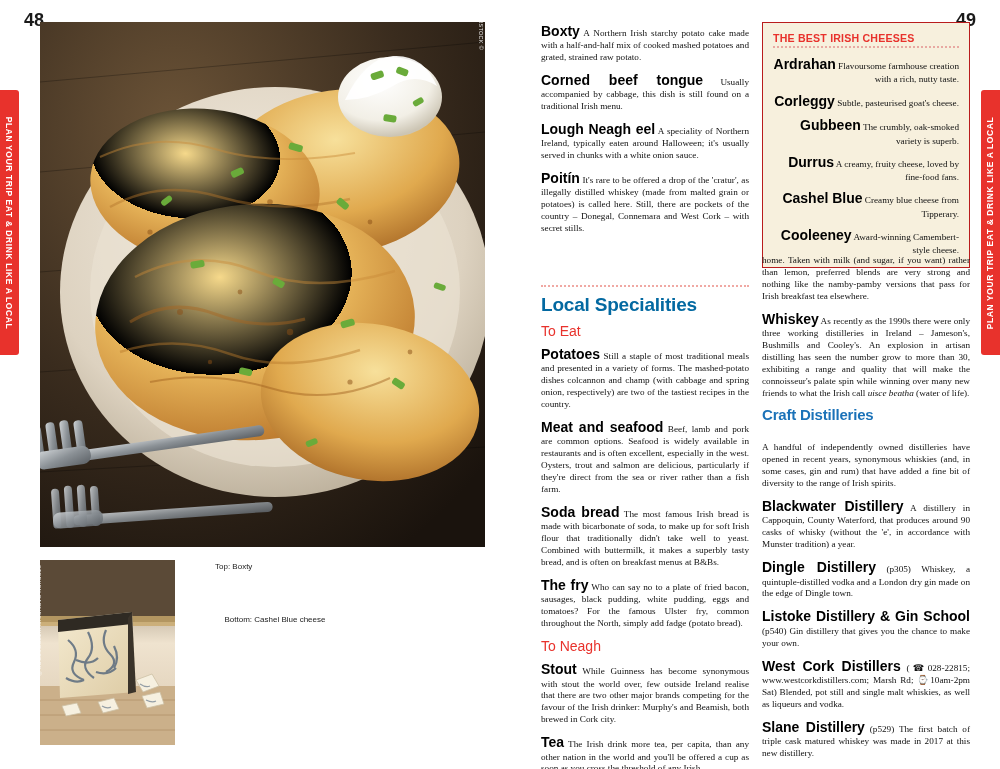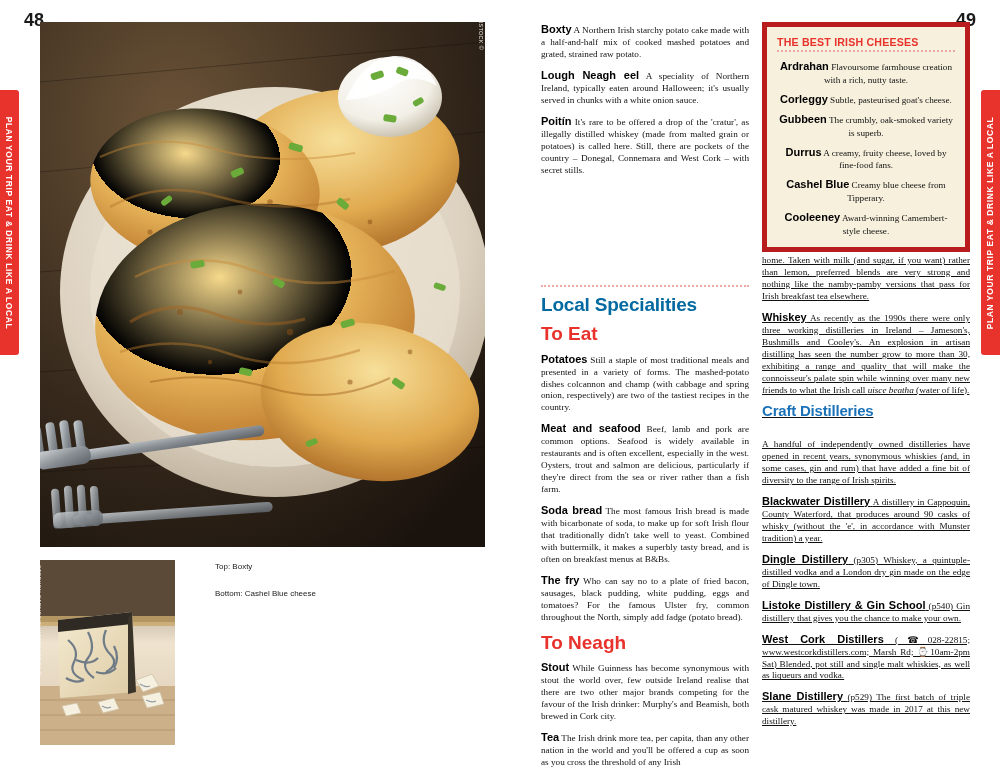--- a/index.html
+++ b/index.html
@@ -57,68 +57,68 @@
     position:absolute; left:2px; top:5px;
     transform:rotate(90deg); transform-origin:left top;
     color:#fff; font-family:"Liberation Sans",sans-serif; font-size:5.5px;
     letter-spacing:0.3px; white-space:nowrap; opacity:.9;
   }
   .caption {
     position:absolute; left:186px; width:120px;
     font-family:"Liberation Sans", sans-serif; font-size:8px; color:#222; line-height:1.35;margin-left:29px;
   }
   .cap1 { top:562px; }
-  .cap2 { top:589px; }
+  .cap2 { top:615px;text-align:center; }
 
   
   .col { position:absolute; font-size:9.2px; line-height:1.3; color:#111; text-align:justify; }
   .col-1 { left:541px; top:22px; width:208px; }
   .col-2 { left:541px; top:285px; width:208px; }
-  .col-3 { left:762px; top:255px; width:208px;text-decoration:underline; }
+  .col-3 { left:762px; top:255px; width:208px; }
 
   .col p { margin:0 0 7px 0; }
-  .term { font-family:"Liberation Sans", sans-serif; font-weight:bold; font-size:11px; color:#000; }
+  .term { font-family:"Liberation Sans", sans-serif; font-weight:bold; font-size:14px; color:#000; }
   .ital { font-style:italic; }
 
   h2.section {
     font-family:"Liberation Sans", sans-serif;
     font-weight:bold;
     color:#0369a1;
     font-size:19px;
     margin:0 0 7px 0;
     line-height:1.05;
     letter-spacing:-0.2px;
   }
   h2.section.blue { color:#1b72b8; font-size:15px; margin-bottom:20px; }
   h3.sub {
     font-family:"Liberation Sans", sans-serif;
-    font-weight:bold;
+    font-weight:normal;
     color:#e8322c;
-    font-size:19px;
+    font-size:14px;
     margin:3px 0 5px 0;
   }
   .rule-dots {
     border-top:2.5px dotted #f0a8a3;
     height:0; margin:0 0 8px 0; width:100%;
   }
 
   
   .box {
     position:absolute; left:762px; top:22px; width:208px;
     background:#f7f0dd;
-    border:5px solid #b91c1c;
+    border:1px solid #b91c1c;
     padding:9px 10px 10px 10px;
   }
   .box h4 {
     font-family:"Liberation Sans", sans-serif;
     font-weight:bold; font-size:10.6px; color:#e8322c;
     margin:0 0 2px 0; letter-spacing:0.2px;
   }
   .box .boxrule { border-top:2px dotted #e8a9a2; margin:0 0 7px 0; }
-  .box p { margin:0 0 6px 0; font-size:9.2px; line-height:1.32; color:#111; text-align:center; }
+  .box p { margin:0 0 6px 0; font-size:9.2px; line-height:1.32; color:#111; text-align:right; }
   .box p:last-child { margin-bottom:0; }
 </style>
 </head>
 <body>
 
 <div class="page">
 
   <div class="folio folio-left">48</div>
   <div class="folio folio-right">49</div>
 
@@ -300,20 +300,21 @@
       </g>
     </svg>
     <div class="credit">STEPHEN BARNES/SHUTTERSTOCK ©</div>
   </div>
 
   <div class="caption cap1">Top: Boxty</div>
   <div class="caption cap2">Bottom: Cashel Blue cheese</div>
 
   <div class="col col-1">
     <p><span class="term">Boxty</span> <span>A Northern Irish starchy potato cake made with a half-and-half mix of cooked mashed potatoes and grated, strained raw potato.</span></p>
+    <p><span class="term">Corned beef tongue</span> <span>Usually accompanied by cabbage, this dish is still found on a traditional Irish menu.</span></p>
     <p><span class="term">Lough Neagh eel</span> <span>A speciality of Northern Ireland, typically eaten around Halloween; it's usually served in chunks with a white onion sauce.</span></p>
     <p><span class="term">Poitín</span> <span>It's rare to be offered a drop of the 'cratur', as illegally distilled whiskey (made from malted grain or potatoes) is called here. Still, there are pockets of the country – Donegal, Connemara and West Cork – with secret stills.</span></p>
   </div>
 
   <div class="col col-2">
     <div class="rule-dots"></div>
     <h2 class="section">Local Specialities</h2>
     <h3 class="sub">To Eat</h3>
     <p><span class="term">Potatoes</span> <span>Still a staple of most traditional meals and presented in a variety of forms. The mashed-potato dishes colcannon and champ (with cabbage and spring onion, respectively) are two of the tastiest recipes in the country.</span></p>
     <p><span class="term">Meat and seafood</span> <span>Beef, lamb and pork are common options. Seafood is widely available in restaurants and is often excellent, especially in the west. Oysters, trout and salmon are delicious, particularly if they're direct from the sea or river rather than a fish farm.</span></p>

